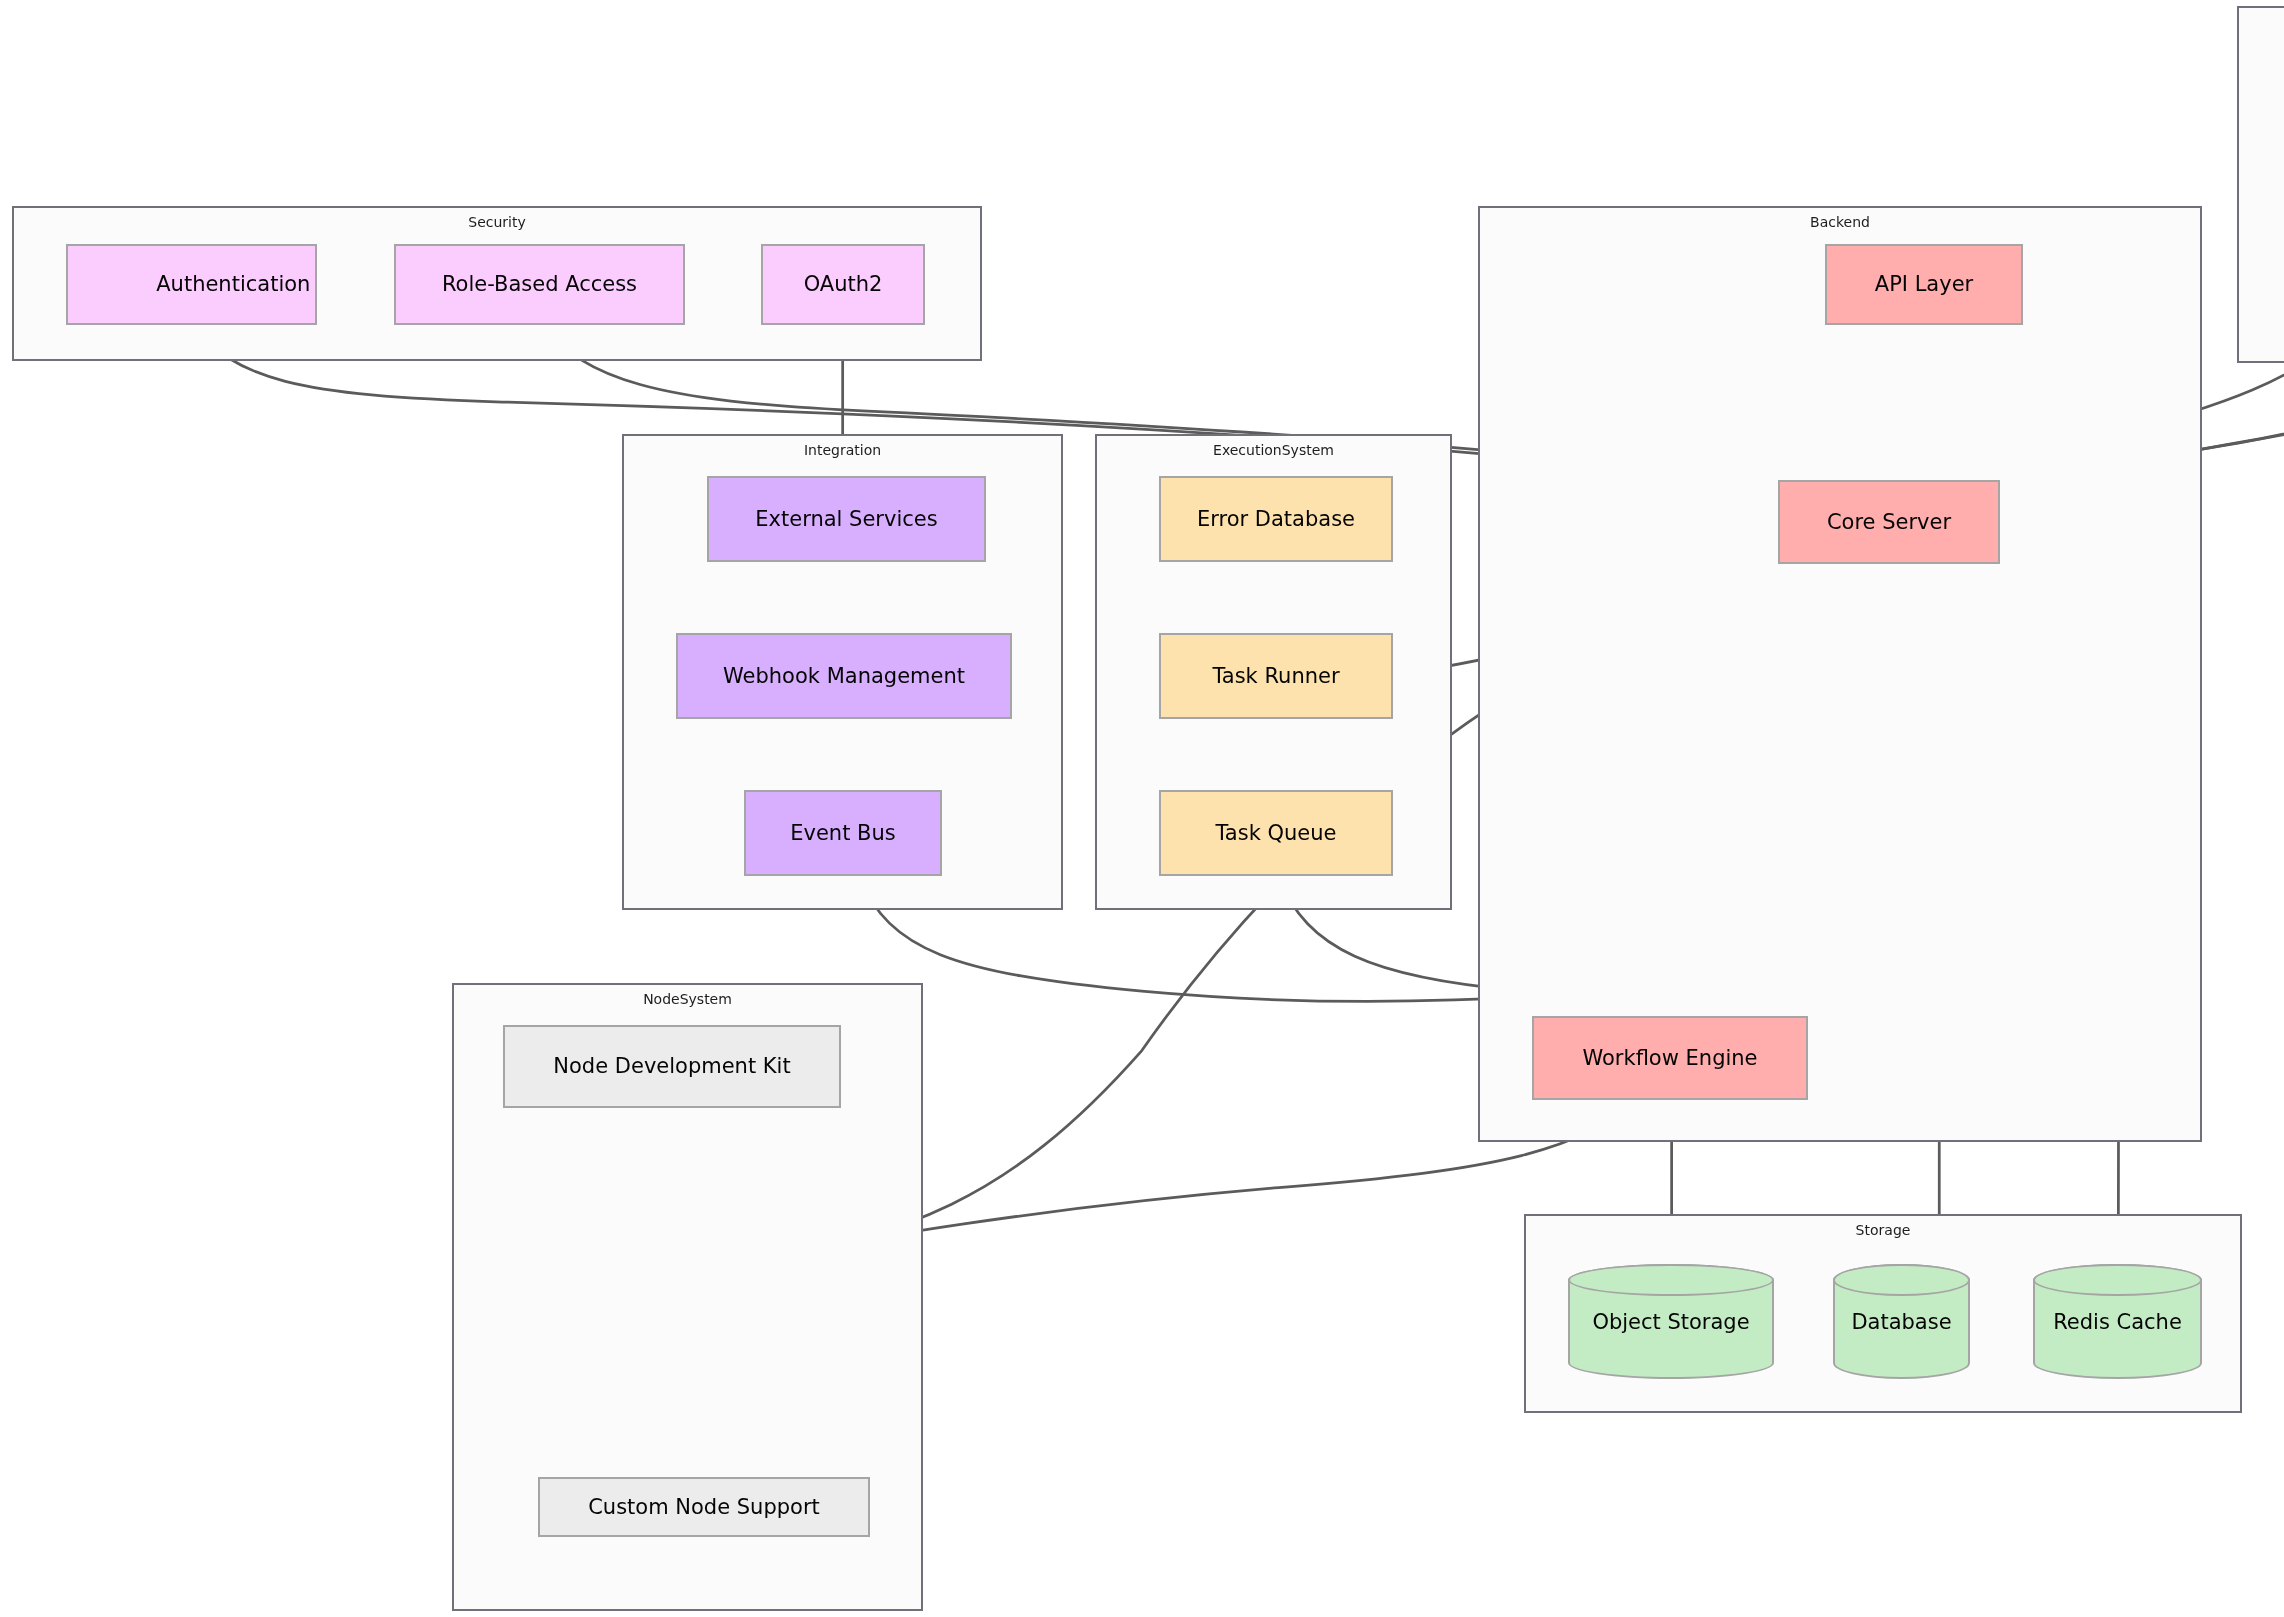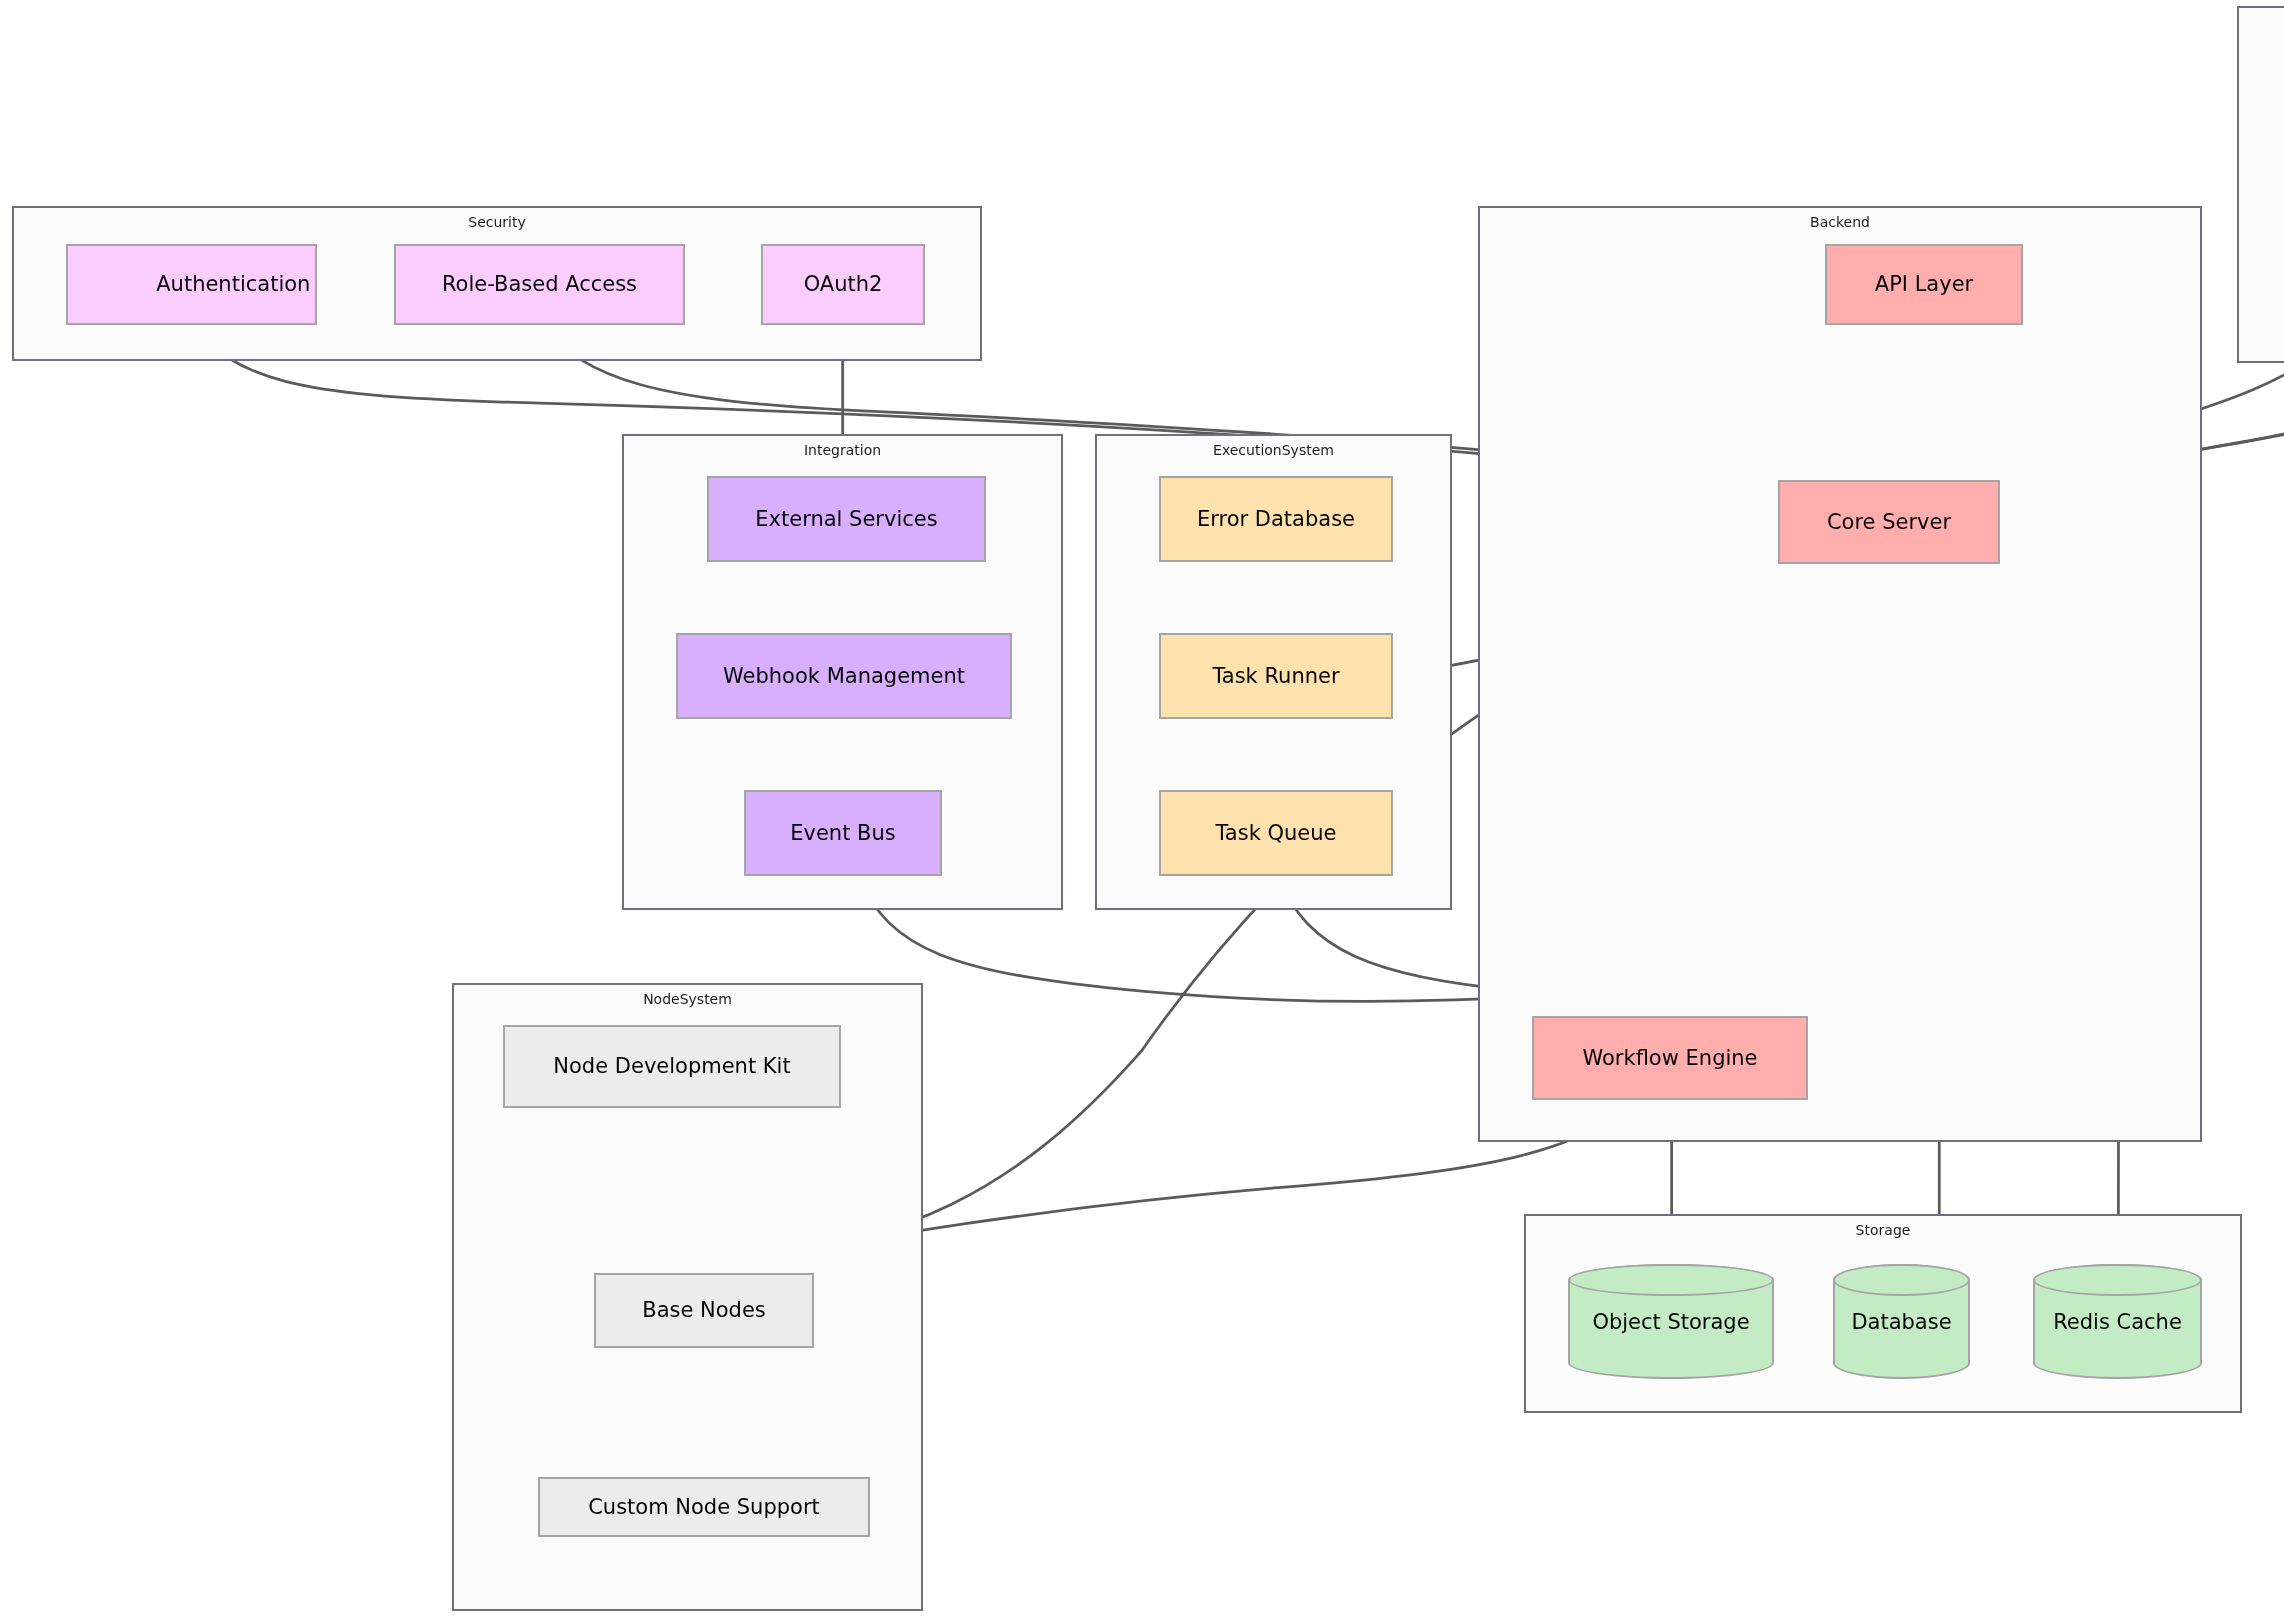--- a/index.html
+++ b/index.html
@@ -137,23 +137,20 @@
   <div class="node" style="left:1159px;top:633px;width:234px;height:86px;background:#fde2ad;">
     <span>Task Runner</span>
   </div>
   <div class="node" style="left:1159px;top:790px;width:234px;height:86px;background:#fde2ad;">
     <span>Task Queue</span>
   </div>
 
   <div class="node" style="left:503px;top:1025px;width:338px;height:83px;background:#ececec;">
     <span>Node Development Kit</span>
   </div>
-  <div class="node" style="left:594px;top:1273px;width:220px;height:75px;background:#ececec;">
-    <span>Base Nodes</span>
-  </div>
   <div class="node" style="left:538px;top:1477px;width:332px;height:60px;background:#ececec;">
     <span>Custom Node Support</span>
   </div>
 
   <div class="cyl" style="left:1568px;top:1264px;width:206px;height:115px;">
     <div class="body"></div>
     <div class="cap"></div>
     <span class="lbl">Object Storage</span>
   </div>
   <div class="cyl" style="left:1833px;top:1264px;width:137px;height:115px;">

